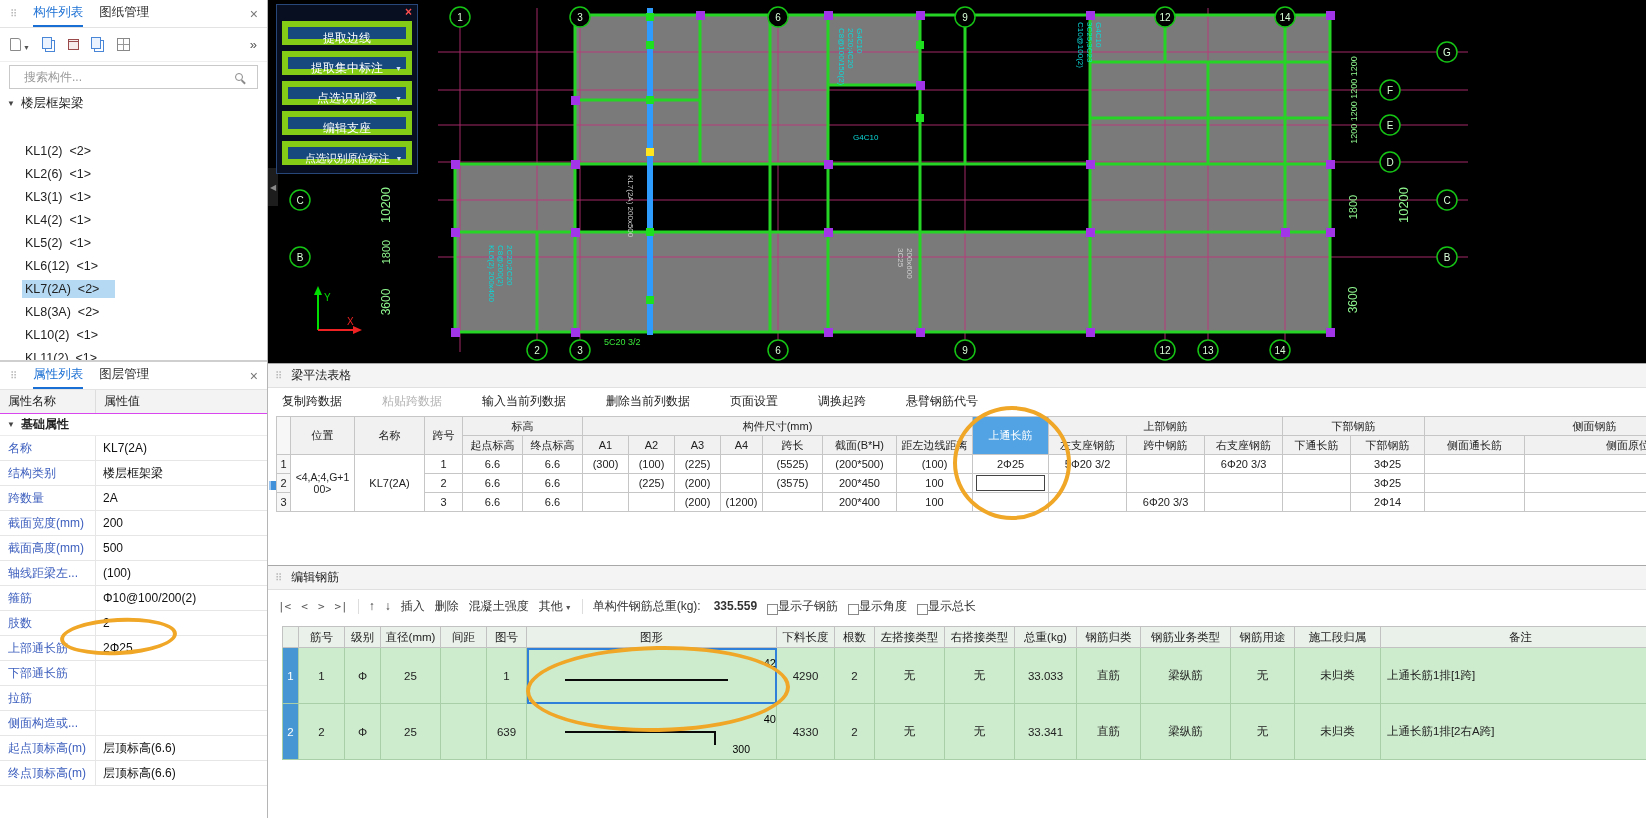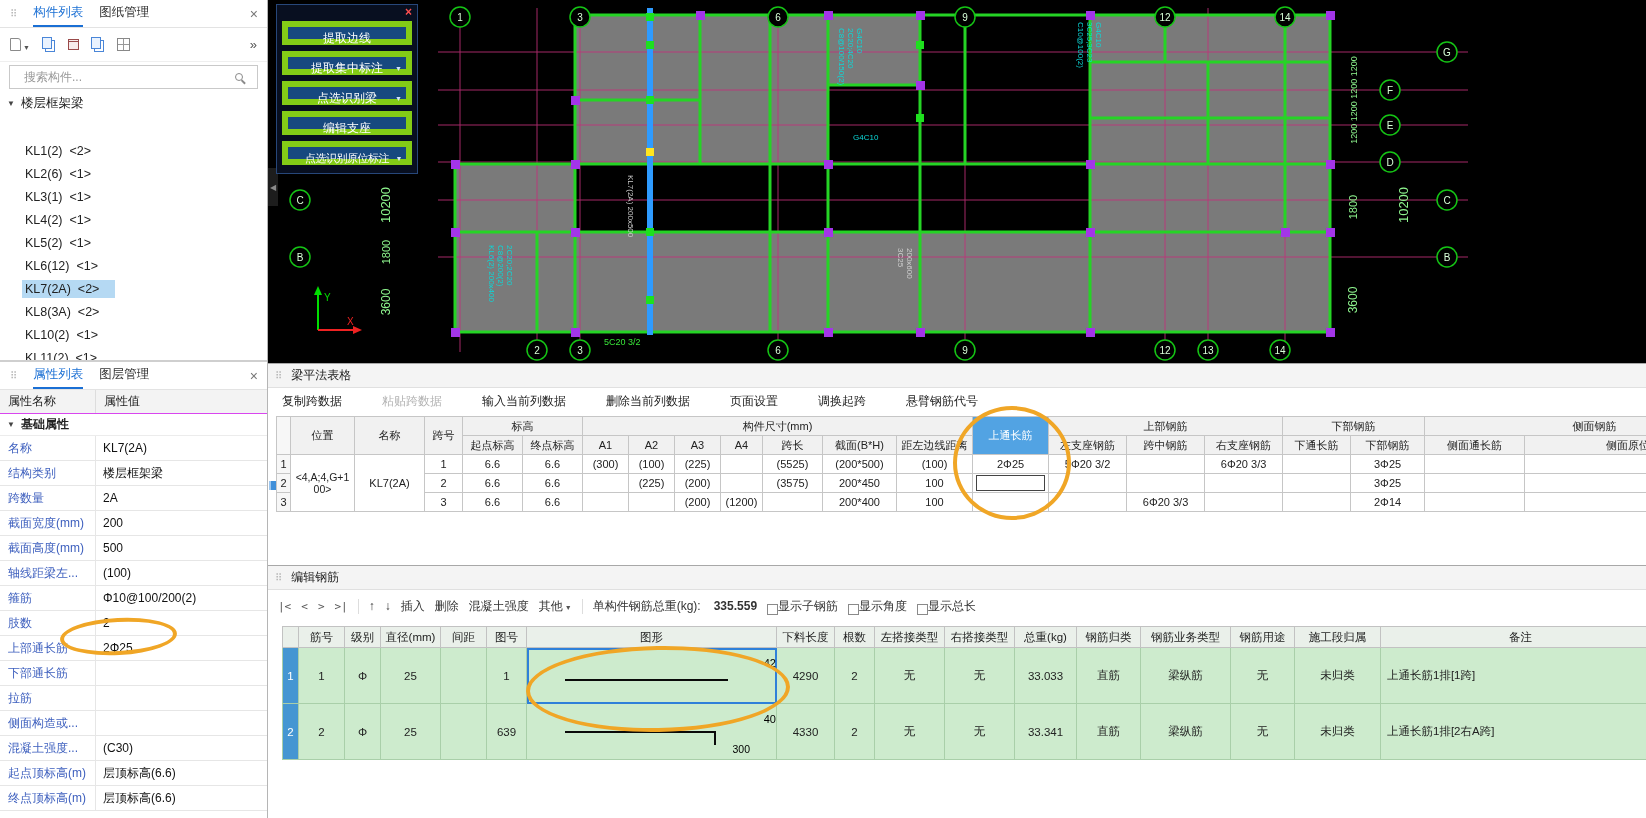--- a/index.html
+++ b/index.html
@@ -271,24 +271,20 @@
           <span class="pname">下部通长筋</span>
           <span class="pval"></span>
         </div>
       <div class="prow">
           <span class="pname">拉筋</span>
           <span class="pval"></span>
         </div>
       <div class="prow">
           <span class="pname">侧面构造或...</span>
           <span class="pval"></span>
-        </div>
-      <div class="prow">
-          <span class="pname">混凝土强度...</span>
-          <span class="pval">(C30)</span>
         </div>
       <div class="prow">
           <span class="pname">起点顶标高(m)</span>
           <span class="pval">层顶标高(6.6)</span>
         </div>
       <div class="prow">
           <span class="pname">终点顶标高(m)</span>
           <span class="pval">层顶标高(6.6)</span>
         </div>
     </div>

